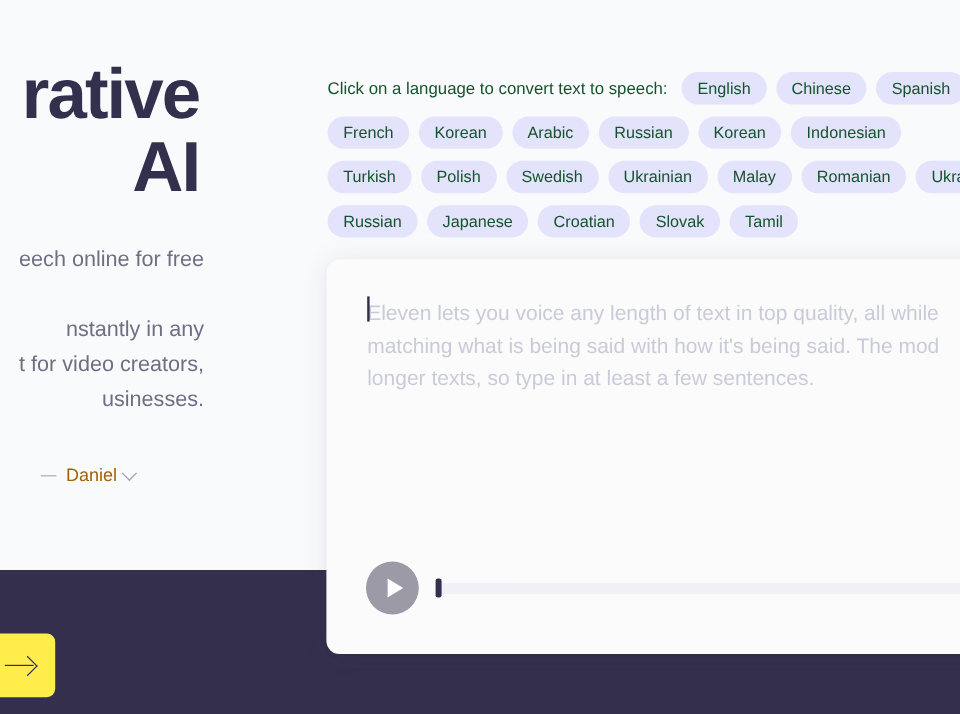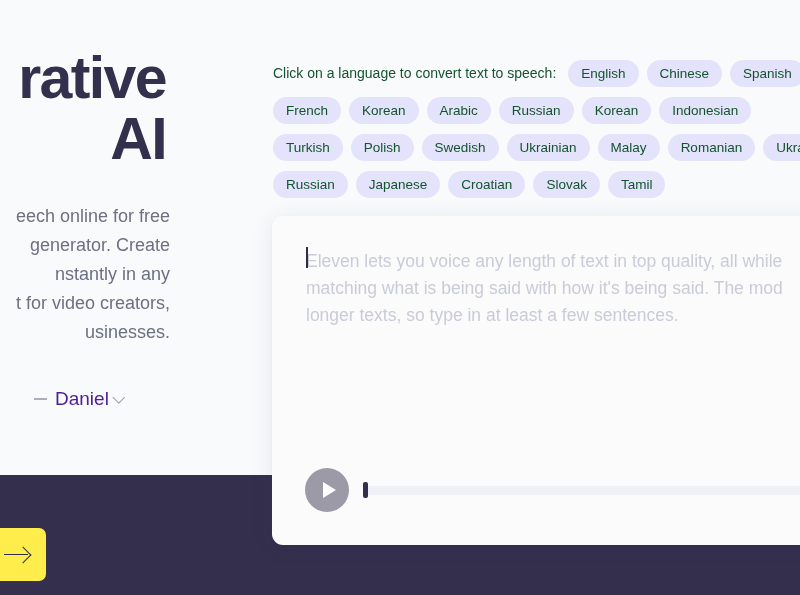--- a/index.html
+++ b/index.html
@@ -196,22 +196,22 @@
     cursor: pointer;
   }
   .voice-dash {
     display: inline-block;
     width: 13px;
     height: 1.4px;
     background: #a9adbd;
     margin-right: 8px;
   }
   .voice-name {
-    font-size: 19px;
-    color: #4c1d95;
+    font-size: 15px;
+    color: #a16207;
     margin-right: 6px;
   }
   .chevron {
     display: inline-block;
     width: 9px;
     height: 9px;
     border-left: 1.5px solid #9b9fb0;
     border-bottom: 1.5px solid #9b9fb0;
     transform: rotate(-45deg) translate(1px, -2px);
   }
@@ -276,21 +276,21 @@
 
 <div id="viewport">
 
   <div class="hero">
     <h1 class="hero-title">
       <span>rative</span><br>
       <span> AI</span>
     </h1>
     <p class="hero-sub">
       <span>eech online for free</span><br>
-      <span>generator. Create</span><br>
+      <br>
       <span>nstantly in any</span><br>
       <span>t for video creators,</span><br>
       <span>usinesses.</span>
     </p>
   </div>
 
   <div class="dark-band"></div>
 
   <button class="cta">
     <span class="cta-arrow"></span>

